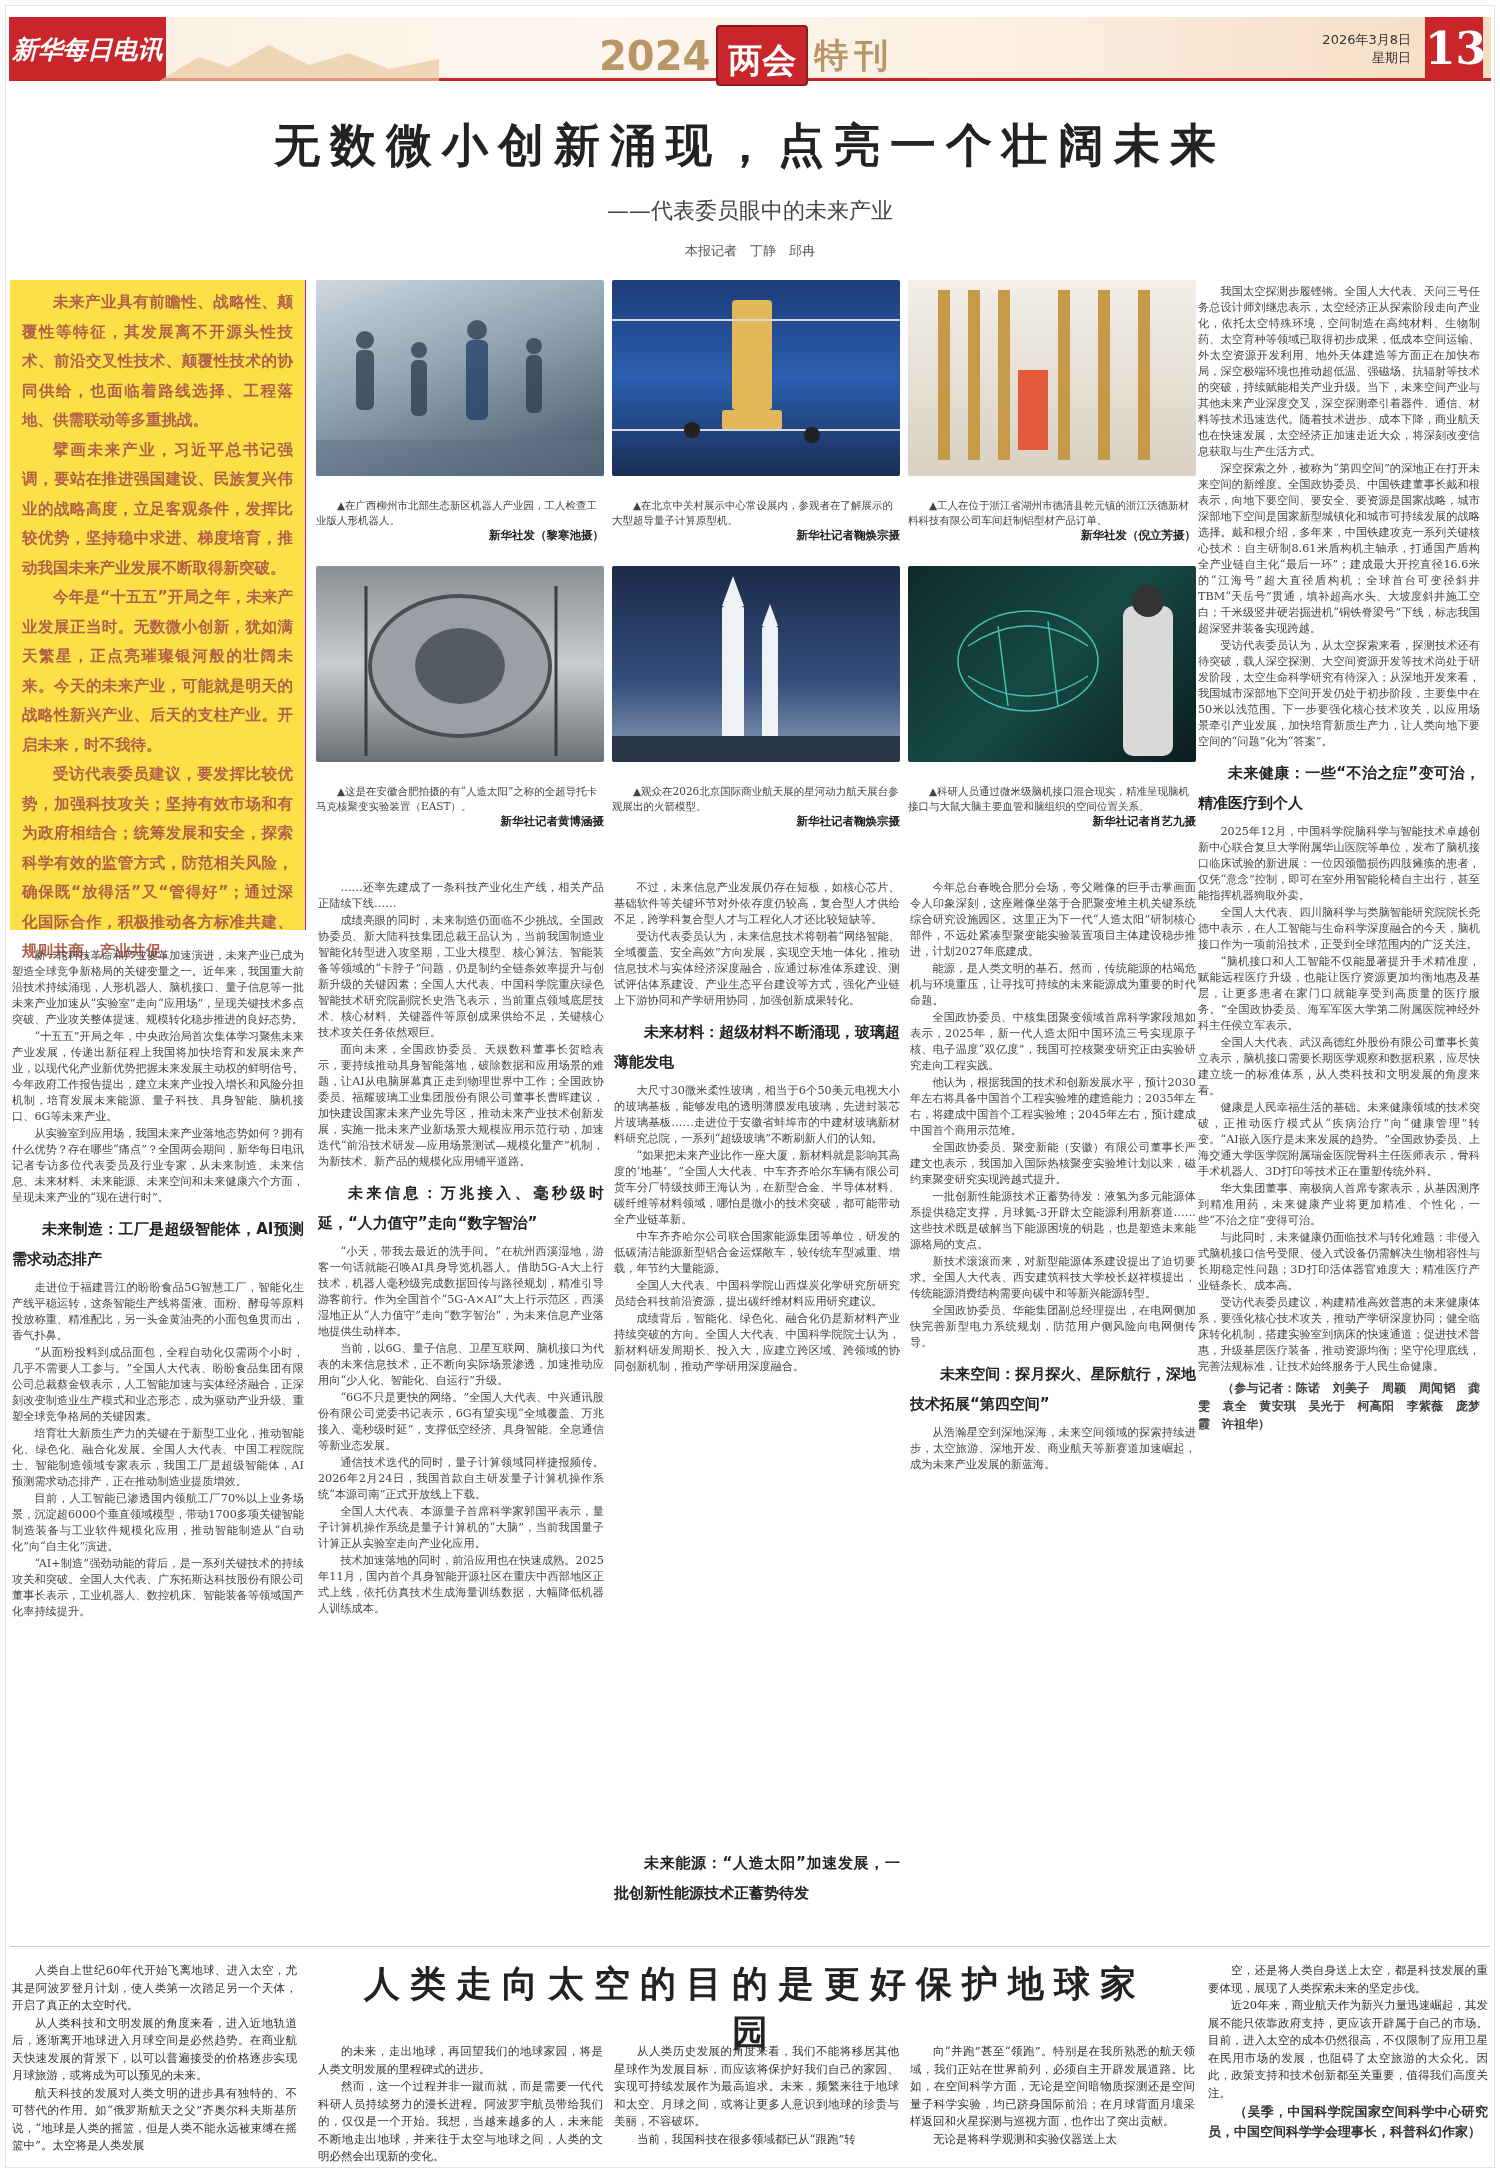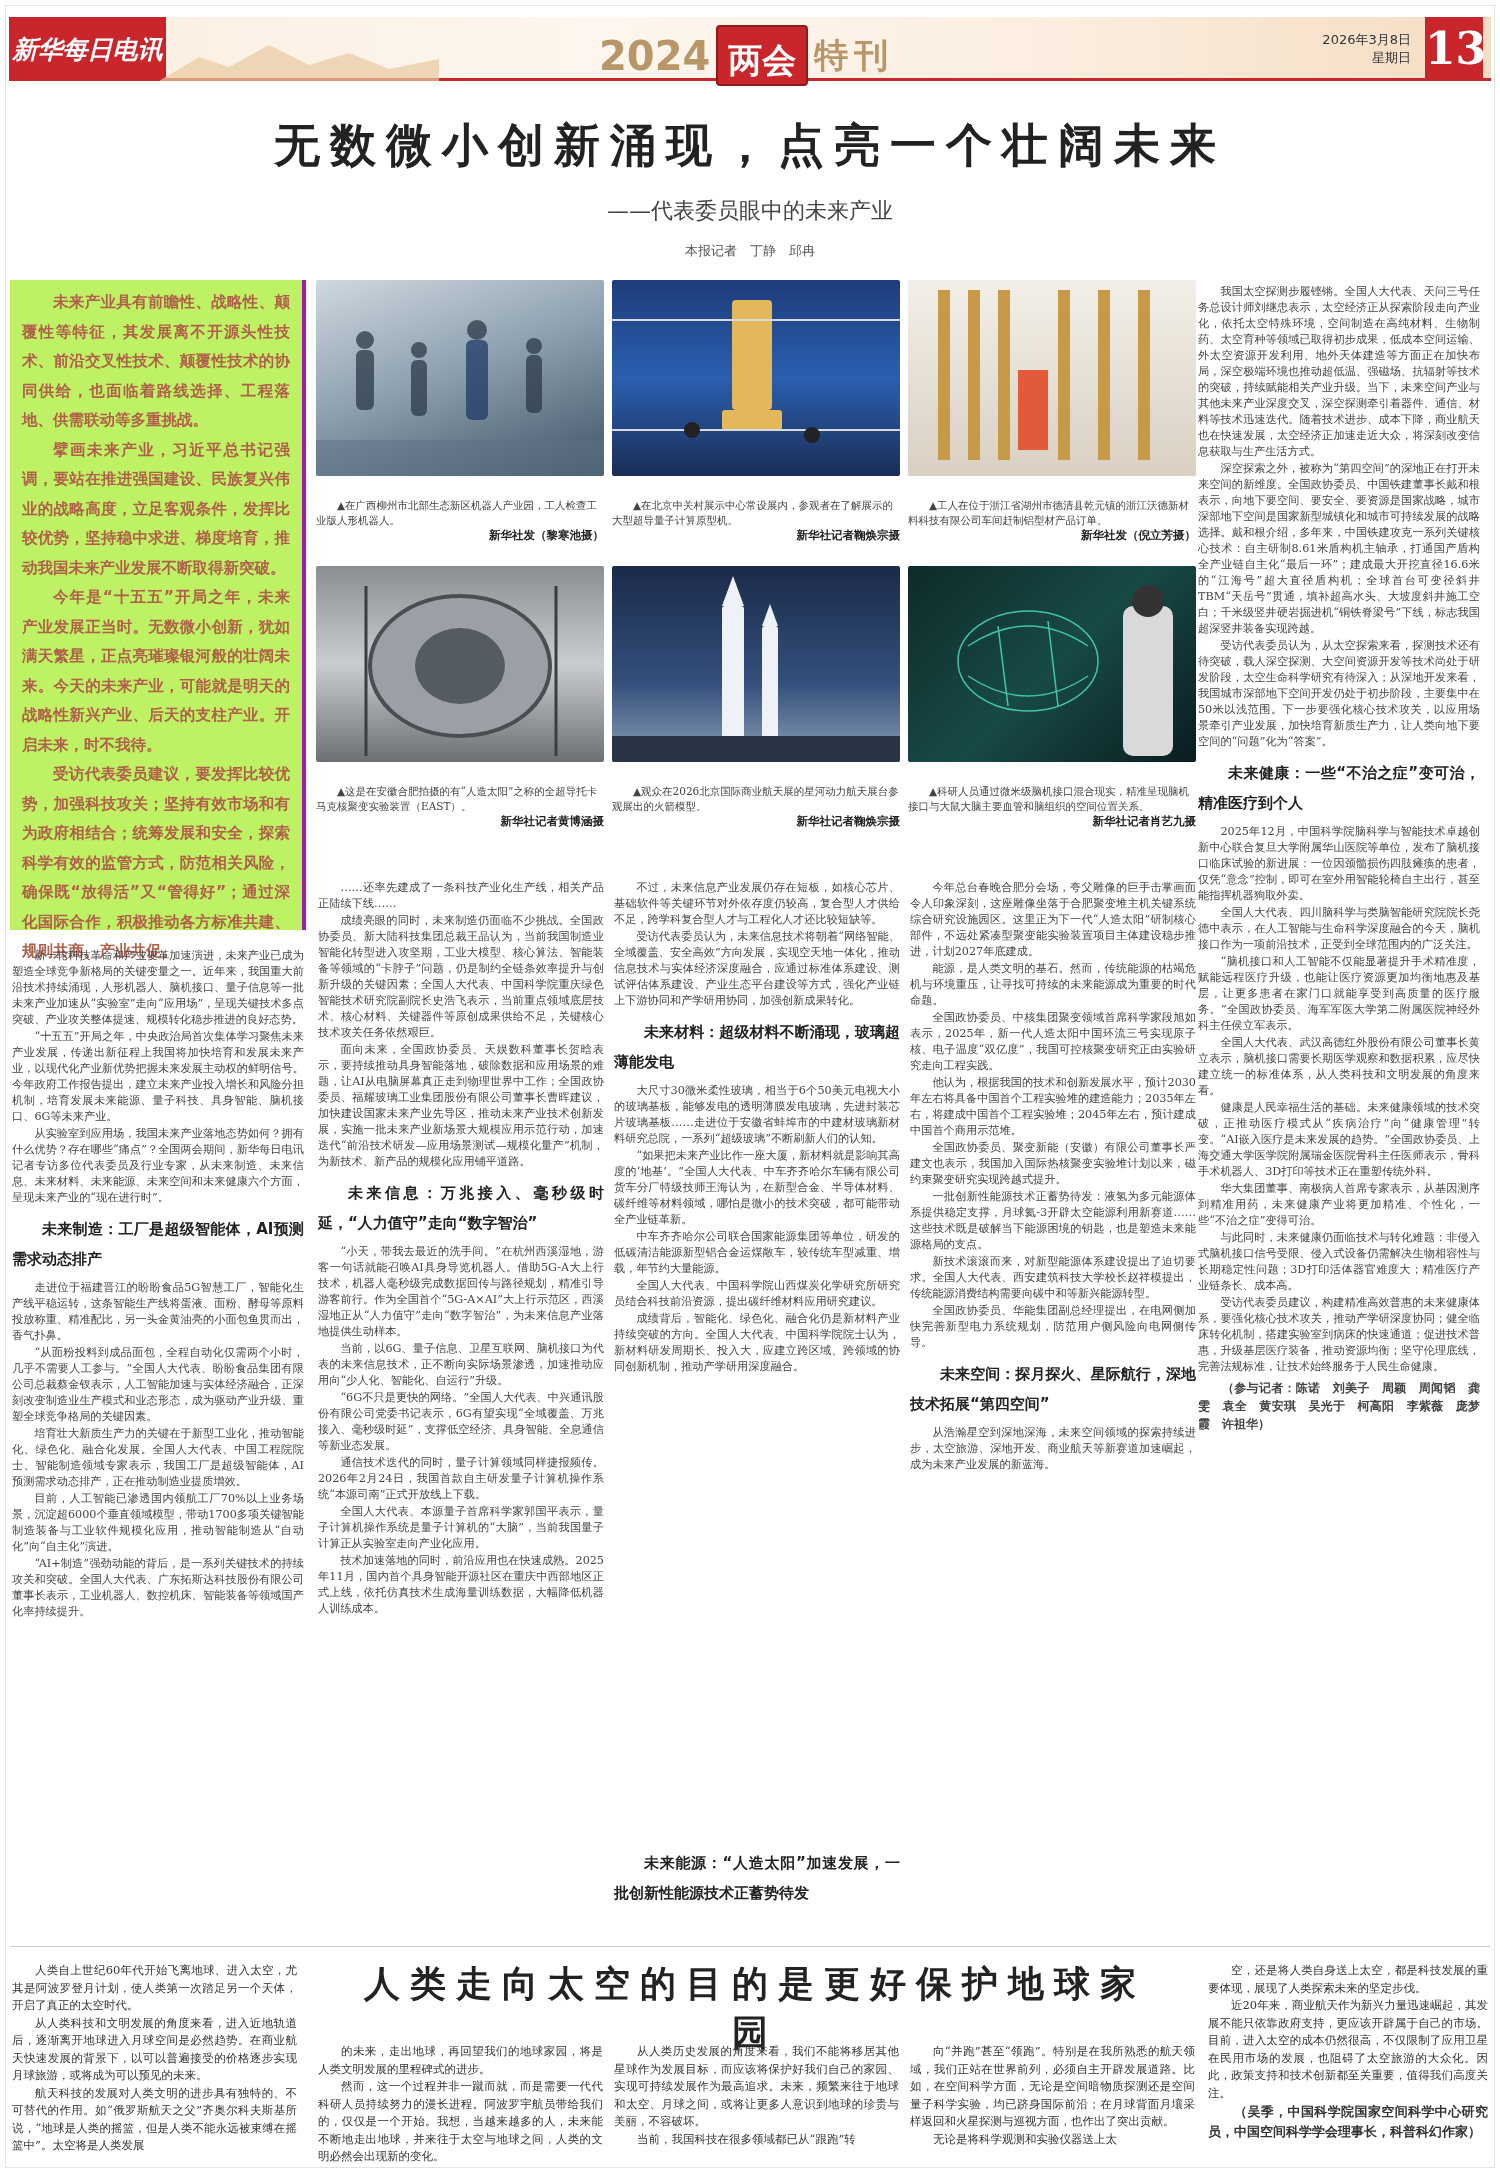--- a/index.html
+++ b/index.html
@@ -9,21 +9,21 @@
   .mountains{position:absolute;left:150px;top:20px;width:280px;height:44px;}
   .special{position:absolute;left:590px;top:8px;display:flex;align-items:center;gap:6px;}
   .special .year{font-family:"DejaVu Sans",sans-serif;font-weight:bold;font-size:40px;color:#b89668;}
   .special .lh{background:#c8262b;color:#fff;font-size:34px;font-weight:bold;padding:8px 10px;border:2px solid #8e1a1e;border-radius:4px;height:61px;line-height:50px;}
   .special .tk{font-family:"DejaVu Sans",sans-serif;font-weight:bold;font-size:34px;color:#b89668;letter-spacing:6px;}
   .dateblk{position:absolute;right:80px;top:14px;text-align:right;font-family:"DejaVu Sans",sans-serif;font-size:13px;color:#333;line-height:18px;}
   .pageno{position:absolute;right:8px;top:0;width:58px;height:64px;background:#c8262b;color:#fff;font-family:"DejaVu Serif",serif;font-weight:bold;font-size:44px;text-align:center;line-height:64px;}
   .headline{position:absolute;left:0;top:115px;width:1500px;text-align:center;font-family:"DejaVu Serif",serif;font-weight:bold;font-size:46px;letter-spacing:10px;color:#222;}
   .subhead{position:absolute;left:0;top:196px;width:1500px;text-align:center;font-family:"DejaVu Sans",sans-serif;font-size:22px;color:#444;}
   .byline{position:absolute;left:0;top:242px;width:1500px;text-align:center;font-size:13px;color:#555;}
-  .lead{position:absolute;left:10px;top:280px;width:296px;height:650px;background:#bef264;padding:8px 12px 8px 12px;border-right:4px solid #a21caf;}
+  .lead{position:absolute;left:10px;top:280px;width:296px;height:650px;background:#fde047;padding:8px 12px 8px 12px;border-right:1px solid #a21caf;}
   .lead p{font-family:"DejaVu Sans",sans-serif;font-weight:bold;font-size:15.5px;line-height:29.5px;color:#b0604a;text-indent:2em;text-align:justify;}
   .col{position:absolute;font-size:11.2px;line-height:16px;color:#444;text-align:justify;}
   .col p{text-indent:2em;margin-bottom:1px;}
   .col h3{font-family:"DejaVu Sans",sans-serif;font-weight:bold;font-size:15px;line-height:30px;color:#222;text-indent:2em;margin:8px 0 6px;}
   .photos{position:absolute;left:316px;top:280px;width:880px;height:560px;}
   .photo{position:absolute;width:288px;}
   .photo .img{width:288px;height:196px;border-radius:2px;position:relative;overflow:hidden;}
   .photo .cap{font-size:10.5px;line-height:15px;color:#444;margin-top:22px;text-indent:2em;}
   .photo .credit{font-family:"DejaVu Sans",sans-serif;font-weight:bold;font-size:11.5px;text-align:right;color:#222;}
   .divider-h{position:absolute;left:10px;top:1946px;width:1480px;height:1px;background:#ccc;}

